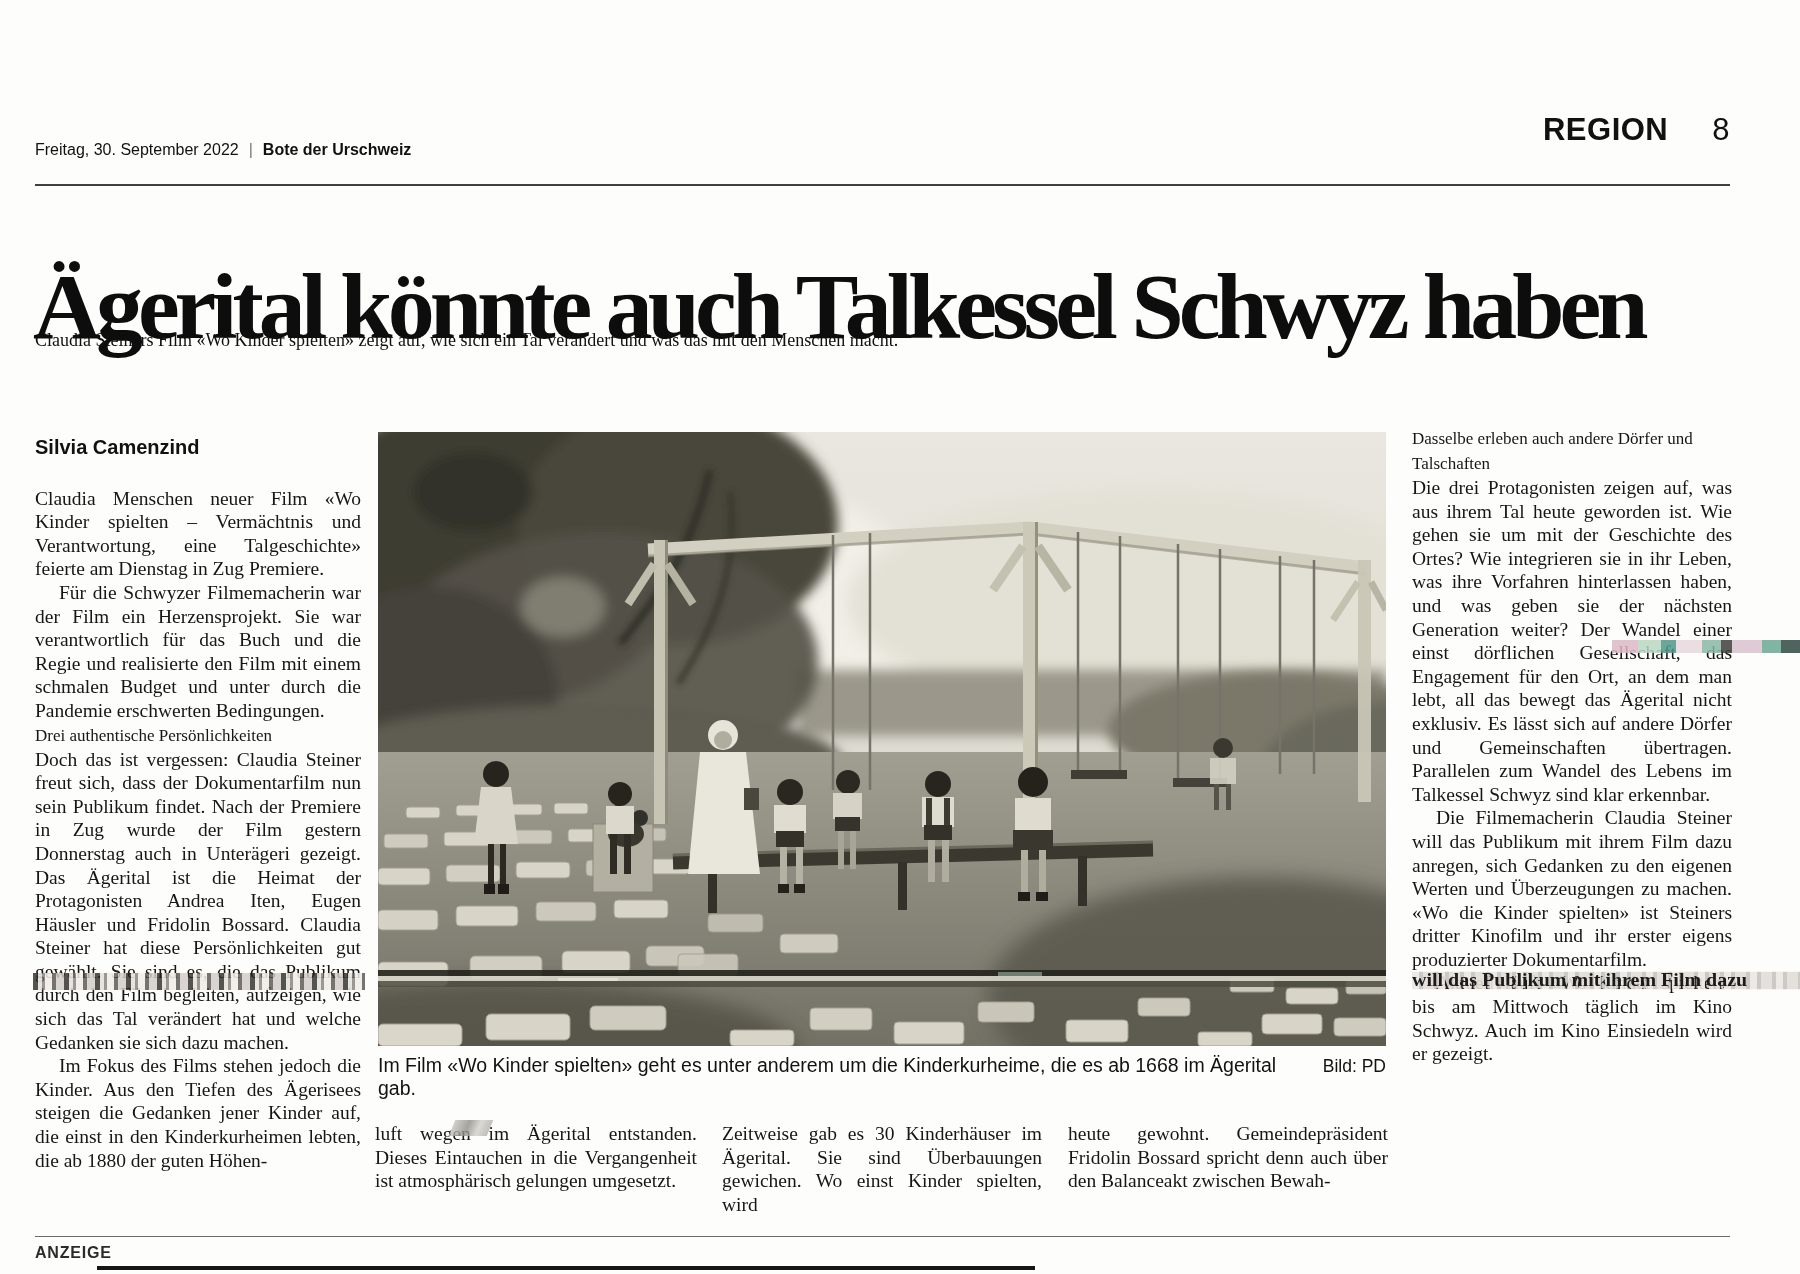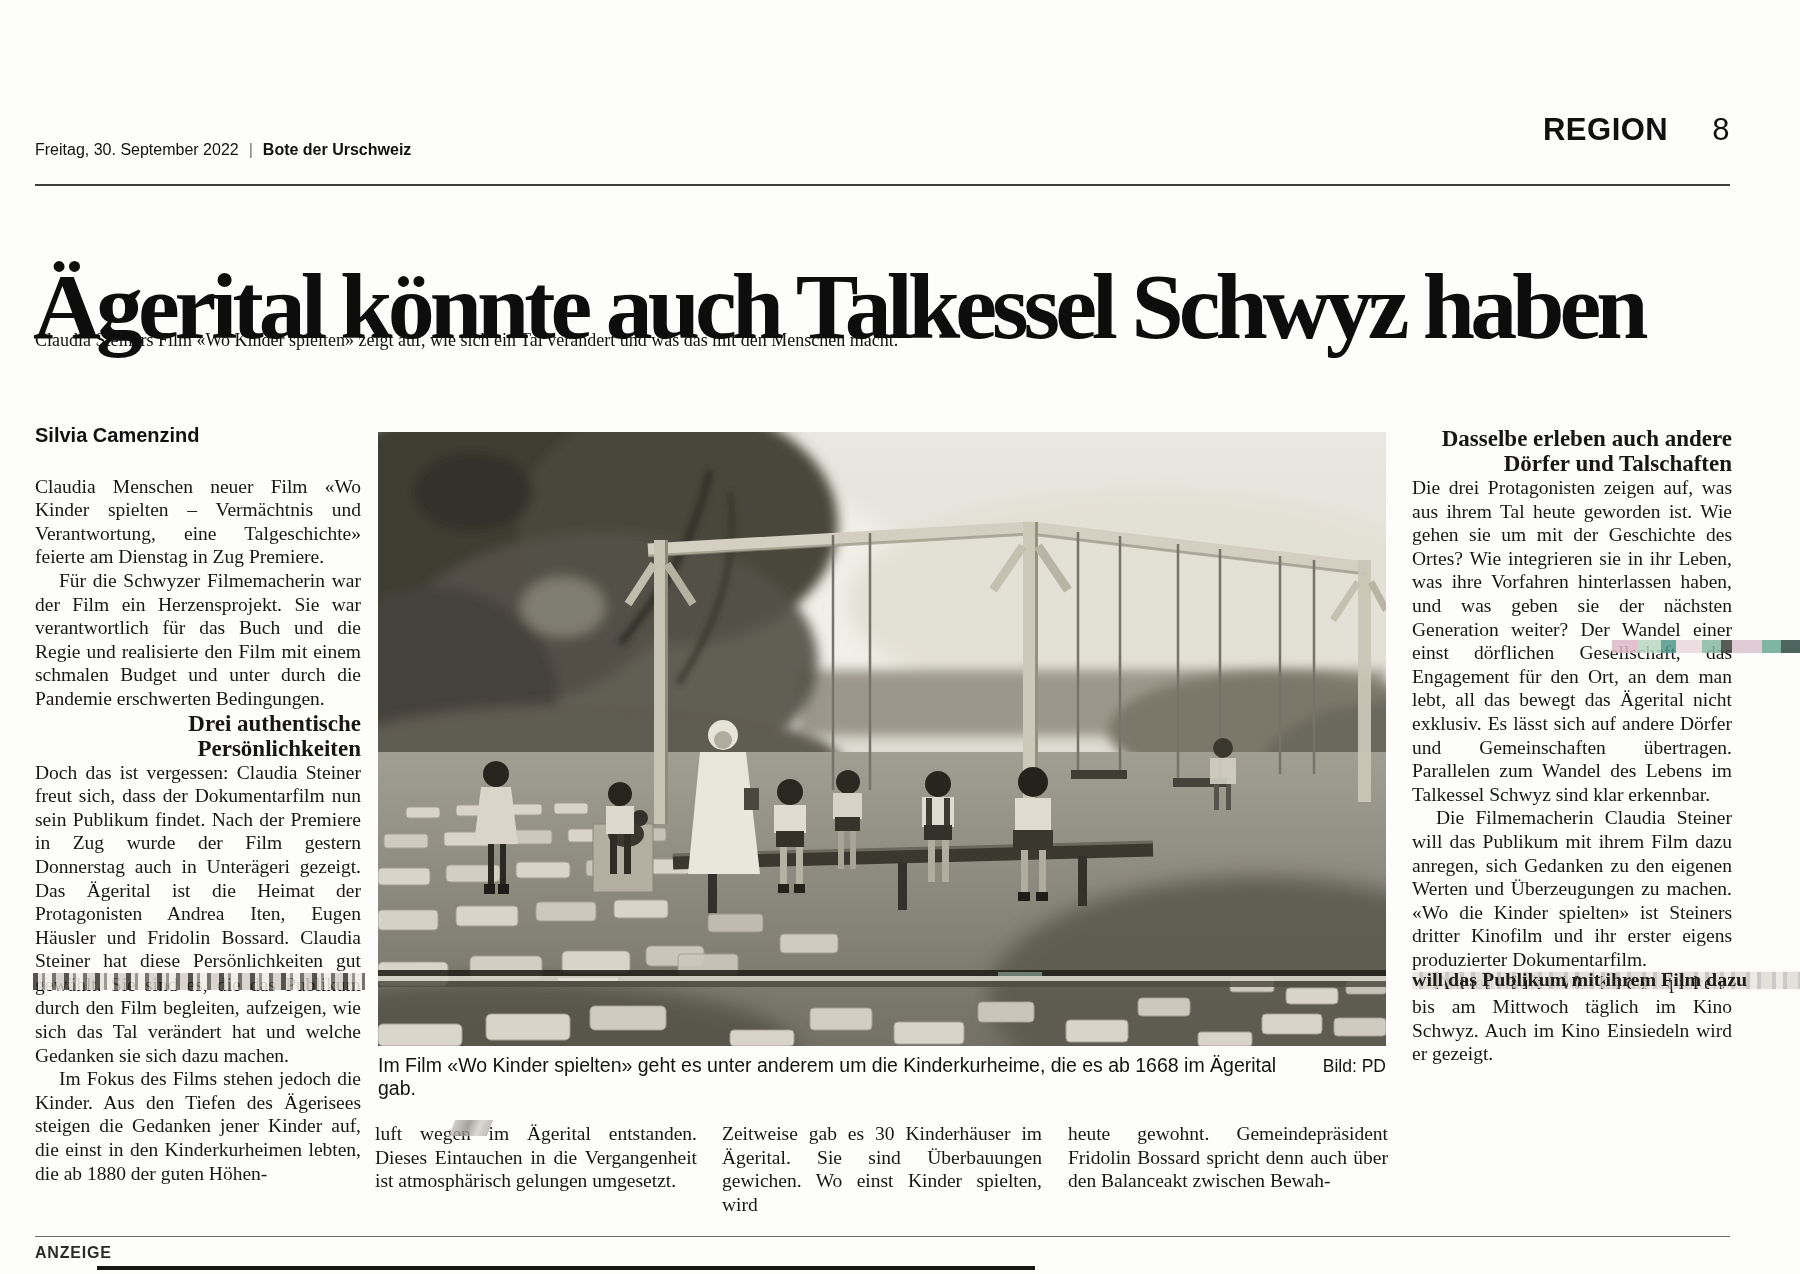--- a/index.html
+++ b/index.html
@@ -22,23 +22,23 @@
             white-space:nowrap;line-height:1;}
   .subheadline{left:35px;top:329px;width:1560px;font-family:"Liberation Serif",serif;
             font-size:18px;color:#111;line-height:1.25;}
 
   
   .bodycol{font-family:"Liberation Serif",serif;font-size:19.5px;line-height:23.6px;
            text-align:justify;color:#171614;}
   .bodycol p{margin:0;}
   .bodycol p.indent{text-indent:24px;}
   .byline{font-family:"Liberation Sans",sans-serif;font-weight:bold;font-size:20px;
-          margin-bottom:27px;color:#111;}
-  .subhead{font-weight:bold;font-size:23px;line-height:25px;margin:13px 0 7px 0;
-           text-align:right;}
+          margin-bottom:27px;color:#111;margin-top:12px;}
+  .subhead{font-weight:normal;font-size:17px;line-height:25px;margin:13px 0 7px 0;
+           text-align:left;}
 
   .col1{left:35px;top:424px;width:326px;}
   .col2{left:375px;top:1122px;width:322px;}
   .col3{left:722px;top:1122px;width:320px;}
   .col4{left:1068px;top:1122px;width:320px;}
   .col5{left:1412px;top:426px;width:320px;}
 
   
   .photo{left:378px;top:432px;width:1008px;height:614px;background:#cfccc1;overflow:hidden;}
   .photo svg{display:block;width:100%;height:100%;}

